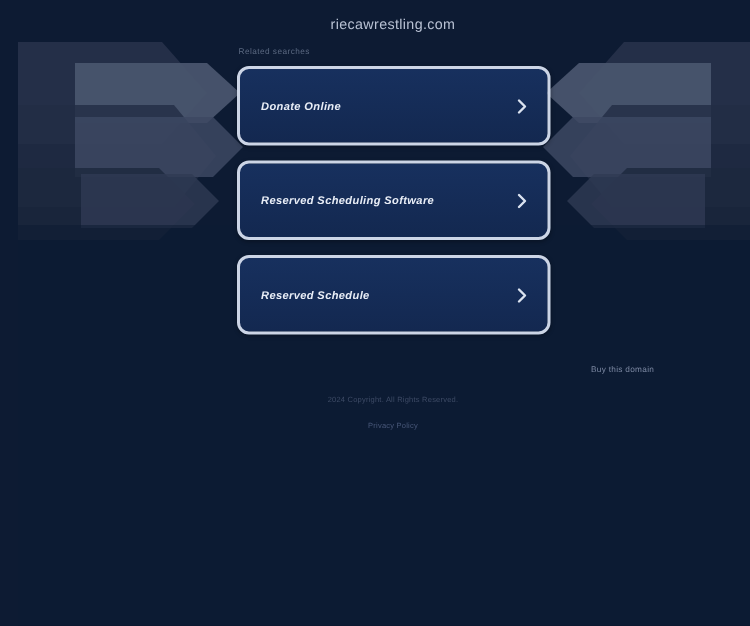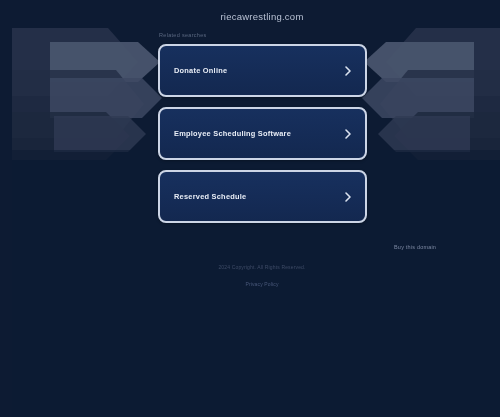--- a/index.html
+++ b/index.html
@@ -74,20 +74,21 @@
     height: 53px;
     margin-bottom: 10px;
     border-radius: 8px;
     background: linear-gradient(180deg, #17305e 0%, #132850 100%);
     border: 2px solid #ccd5e6;
     display: flex;
     align-items: center;
     padding: 0 12px 0 14px;
     cursor: pointer;
     box-shadow: 0 1px 3px rgba(0,0,0,0.28);
+    font-style: italic;
   }
 
   .result-label {
     flex: 1 1 auto;
     font-size: 7.4px;
     font-weight: bold;
     letter-spacing: 0.25px;
     color: #e8edf6;
     white-space: nowrap;
   }
@@ -176,21 +177,21 @@
     <div class="result-card">
       <span class="result-label">Donate Online</span>
       <span class="chevron-icon">
         <svg viewBox="0 0 10 12" width="10" height="12">
           <path d="M3 2 L7 6 L3 10" fill="none" stroke="#dbe3f0" stroke-width="1.6" stroke-linecap="round" stroke-linejoin="round"></path>
         </svg>
       </span>
     </div>
 
     <div class="result-card">
-      <span class="result-label">Employee Scheduling Software</span>
+      <span class="result-label">Reserved Scheduling Software</span>
       <span class="chevron-icon">
         <svg viewBox="0 0 10 12" width="10" height="12">
           <path d="M3 2 L7 6 L3 10" fill="none" stroke="#dbe3f0" stroke-width="1.6" stroke-linecap="round" stroke-linejoin="round"></path>
         </svg>
       </span>
     </div>
 
     <div class="result-card">
       <span class="result-label">Reserved Schedule</span>
       <span class="chevron-icon">

